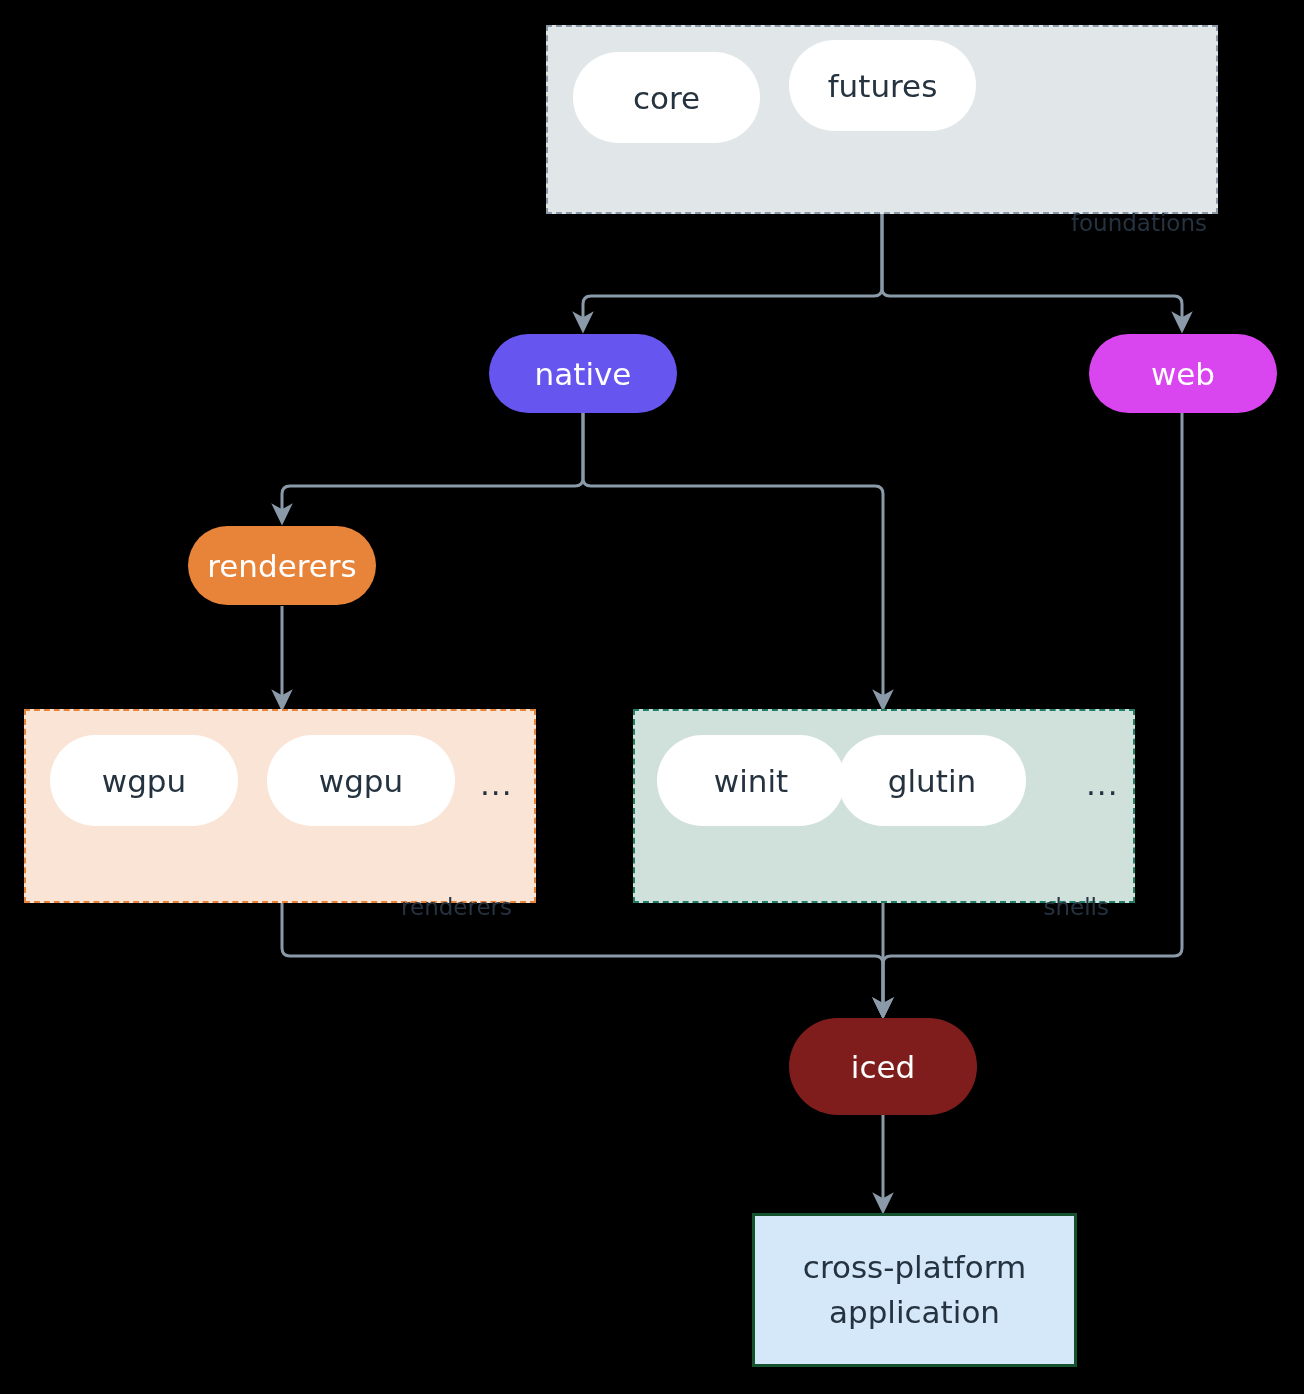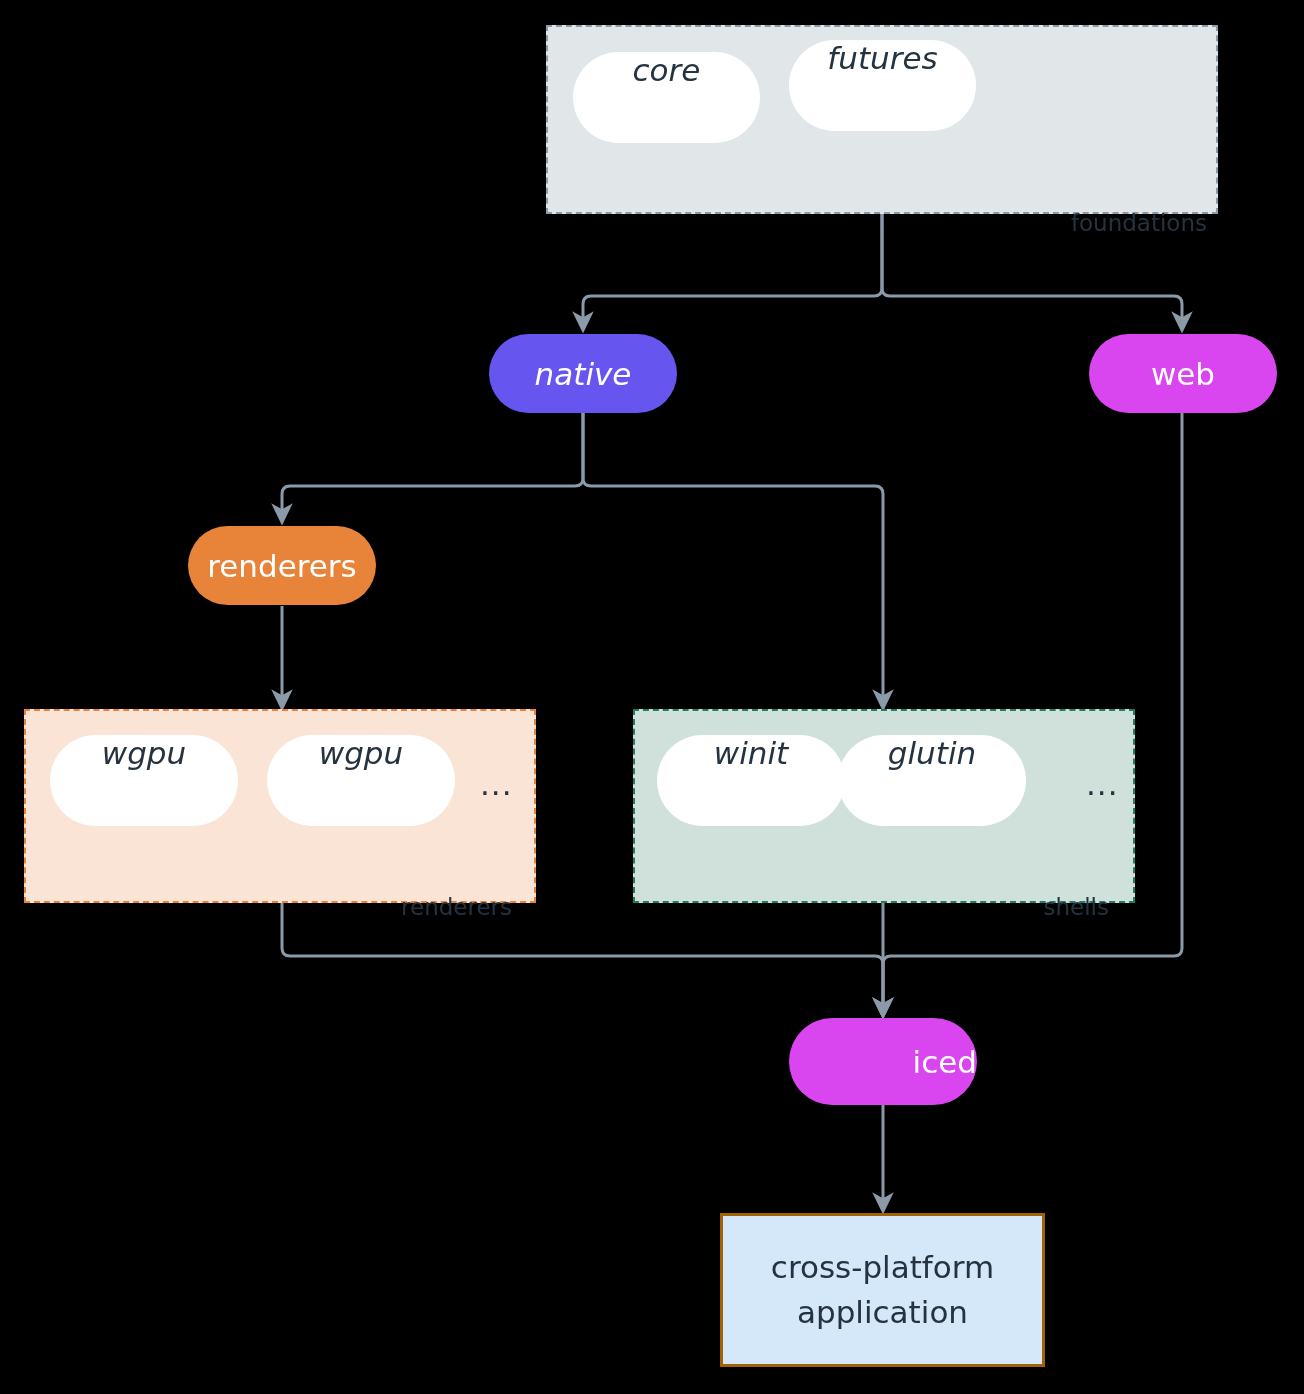--- a/index.html
+++ b/index.html
@@ -31,25 +31,24 @@
     position: absolute;
     font-size: 23px;
     color: #253340;
     white-space: nowrap;
     margin-top: 35px;
   }
   .pill {
     position: absolute;
     box-sizing: border-box;
     display: flex;
-    align-items: flex-start;
+    align-items: center;
     justify-content: center;
     border-radius: 999px;
     white-space: nowrap;
-    font-style: italic;
   }
   .pill-white {
     background: #ffffff;
     color: #253340;
     font-size: 31px;
   }
   .node-pill {
     position: absolute;
     box-sizing: border-box;
     display: flex;
@@ -109,21 +108,21 @@
               background:#e1e6e9; border:2px dashed #8a9aa8;">
   </div>
   <div class="pill pill-white" style="left:573px; top:52px; width:187px; height:91px;">
     <span>core</span>
   </div>
   <div class="pill pill-white" style="left:789px; top:40px; width:187px; height:91px;">
     <span>futures</span>
   </div>
   <div class="group-label" style="left:1068px; top:175px; width:139px; text-align:right;">foundations</div>
 
-  <div class="node-pill" style="left:489px; top:334px; width:188px; height:79px; background:#6755f0;font-style:italic;">
+  <div class="node-pill" style="left:489px; top:334px; width:188px; height:79px; background:#6755f0;">
     <span>native</span>
   </div>
   <div class="node-pill" style="left:1089px; top:334px; width:188px; height:79px; background:#d946ef;">
     <span>web</span>
   </div>
 
   <div class="node-pill" style="left:188px; top:526px; width:188px; height:79px; background:#e8833a;">
     <span>renderers</span>
   </div>
 
@@ -144,23 +143,23 @@
   </div>
   <div class="pill pill-white" style="left:657px; top:735px; width:188px; height:91px;">
     <span>winit</span>
   </div>
   <div class="pill pill-white" style="left:838px; top:735px; width:188px; height:91px;">
     <span>glutin</span>
   </div>
   <div class="ellipsis" style="left:1086px; top:766px;">...</div>
   <div class="group-label" style="left:1009px; top:859px; width:100px; text-align:right;">shells</div>
 
-  <div class="node-pill" style="left:789px; top:1018px; width:188px; height:87px; background:#d946ef;justify-content:flex-end;">
+  <div class="node-pill" style="left:789px; top:1018px; width:188px; height:97px; background:#7f1d1d;">
     <span>iced</span>
   </div>
 
-  <div class="rect-node" style="left:720px; top:1213px; width:325px; height:154px;
-              background:#d4e8fa; border:3px solid #a16207; color:#253340;">
+  <div class="rect-node" style="left:752px; top:1213px; width:325px; height:154px;
+              background:#d4e8fa; border:3px solid #14532d; color:#253340;">
     <span>cross-platform</span>
     <span>application</span>
   </div>
 
 </div>
 
 </body></html>

